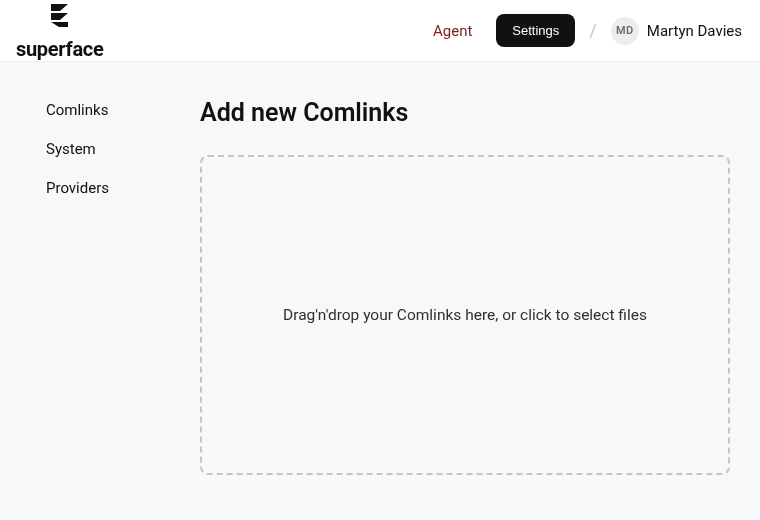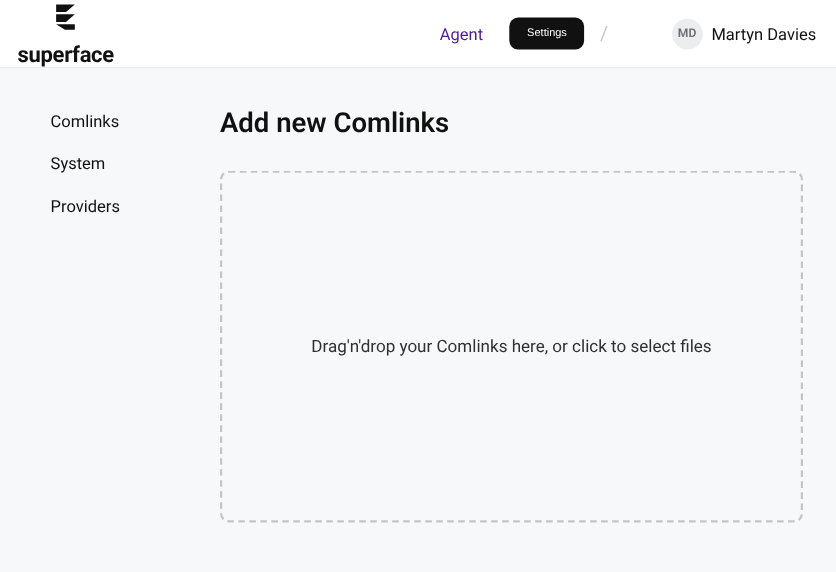--- a/index.html
+++ b/index.html
@@ -33,30 +33,30 @@
       letter-spacing: -0.3px;
       color: #111;
     }
     .header-right {
       display: flex;
       align-items: center;
       gap: 14px;
     }
     .nav-link {
       font-size: 15px;
-      color: #4c1d95;
+      color: #7f1d1d;
       text-decoration: none;
       padding: 8px 10px;
       border-radius: 6px;
       cursor: pointer;
     }
     .nav-btn {
       background: #111;
       color: #fff;
-      font-size: 10px;
+      font-size: 13px;
       padding: 9px 16px;
       border: none;
       border-radius: 8px;
       cursor: pointer;
     }
     .slash {
       color: #c7c9cc;
       font-size: 18px;
       user-select: none;
     }
@@ -71,21 +71,20 @@
       height: 28px;
       border-radius: 50%;
       background: #ecedef;
       display: flex;
       align-items: center;
       justify-content: center;
       font-size: 11px;
       font-weight: 600;
       color: #6b6d72;
       letter-spacing: 0.3px;
-      margin-left: 44px;
     }
     .user-name {
       font-size: 15px;
       color: #111;
       text-align: center;
     }
     .layout {
       display: flex;
       padding: 30px 0 0 0;
       gap: 40px;

